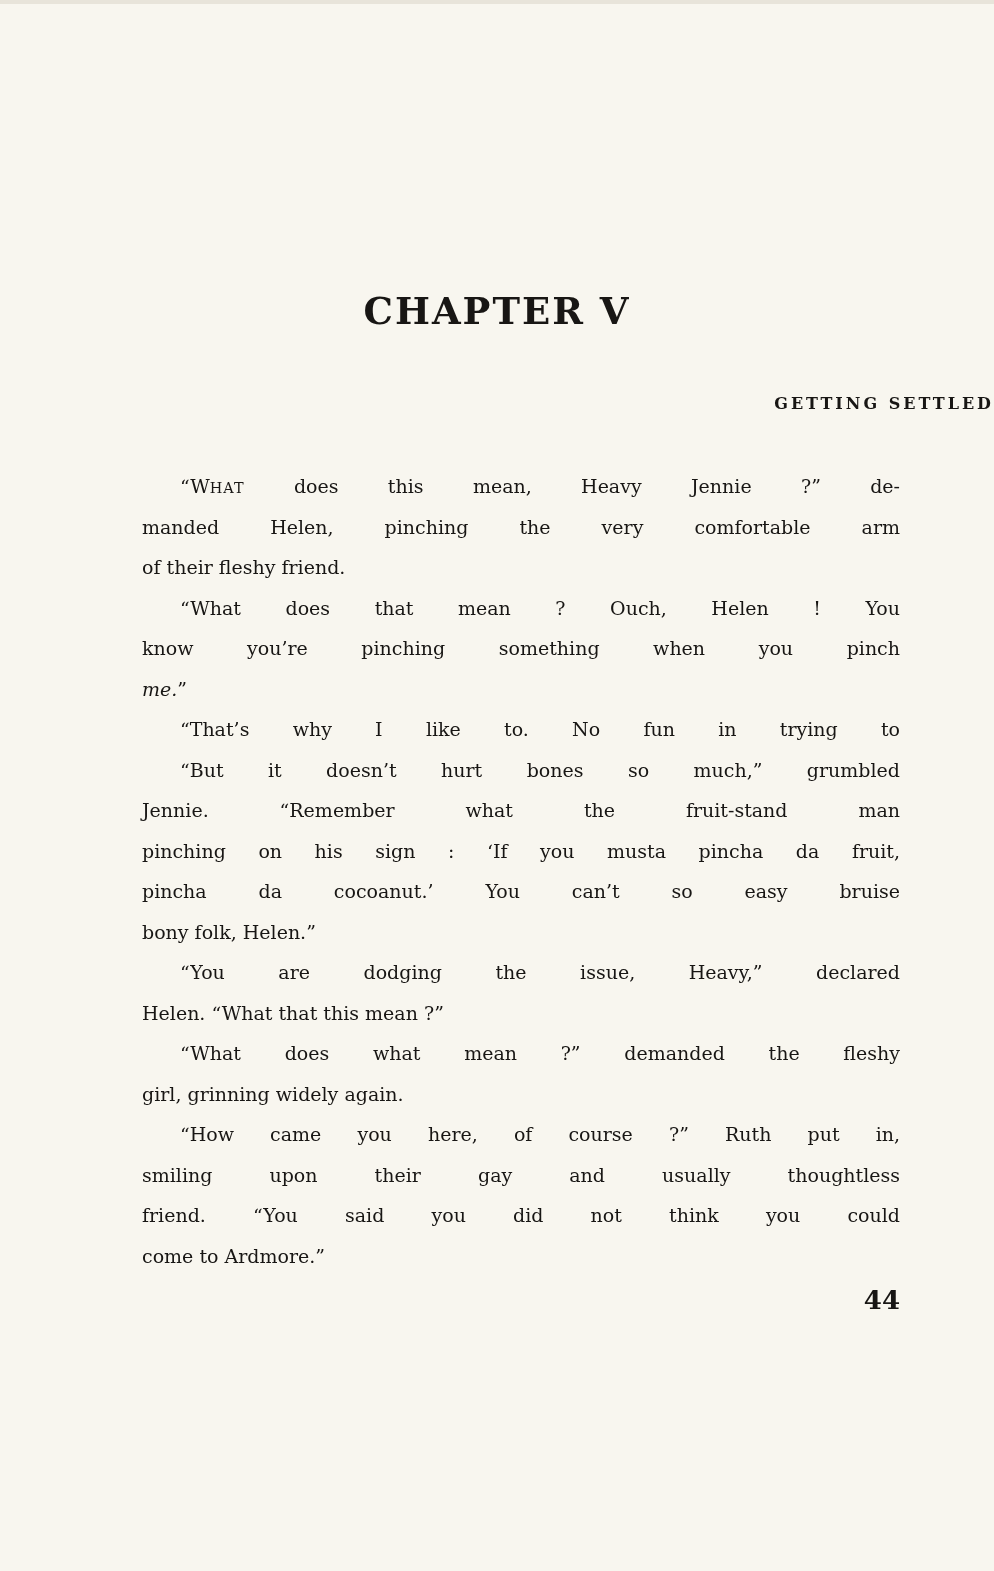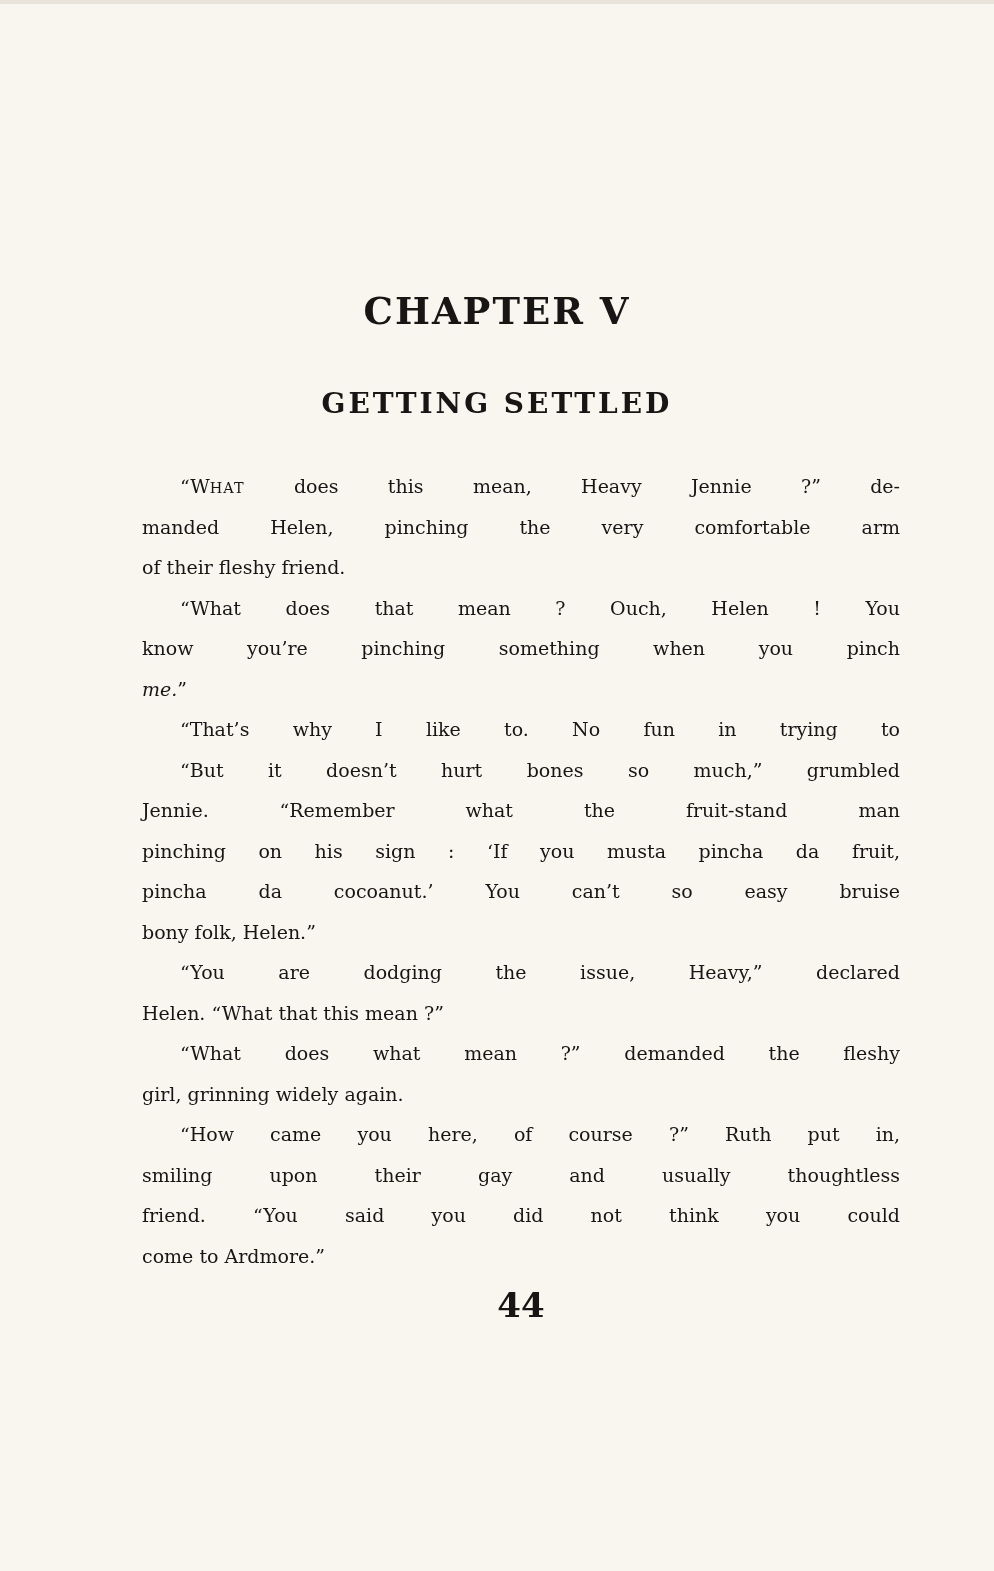--- a/index.html
+++ b/index.html
@@ -22,22 +22,22 @@
   .chapter-heading {
     margin: 0;
     text-align: center;
     font-size: 37px;
     font-weight: 700;
     letter-spacing: 2px;
     line-height: 44px;
   }
   .section-heading {
     margin: 56px 0 0 0;
-    text-align: center;
-    font-size: 28px;
+    text-align: right;
+    font-size: 16px;
     font-weight: 700;
     letter-spacing: 3px;
     line-height: 30px;
   }
   .body-text {
     width: 758px;
     margin-left: 142px;
     margin-top: 50px;
   }
   .paragraph { margin: 0; }
@@ -56,22 +56,22 @@
   }
   .smallcaps {
     font-size: 0.76em;
     letter-spacing: 1px;
   }
   .italic { font-style: italic; }
   .page-number {
     width: 758px;
     margin-left: 142px;
     margin-top: 6px;
-    text-align: center;
-    font-size: 34px;
+    text-align: right;
+    font-size: 26px;
     font-weight: 700;
   }
 </style>
 </head>
 <body>
 
 <div class="page">
   <h1 class="chapter-heading">CHAPTER V</h1>
   <h2 class="section-heading">GETTING SETTLED</h2>
   <div class="body-text" id="body-text">

